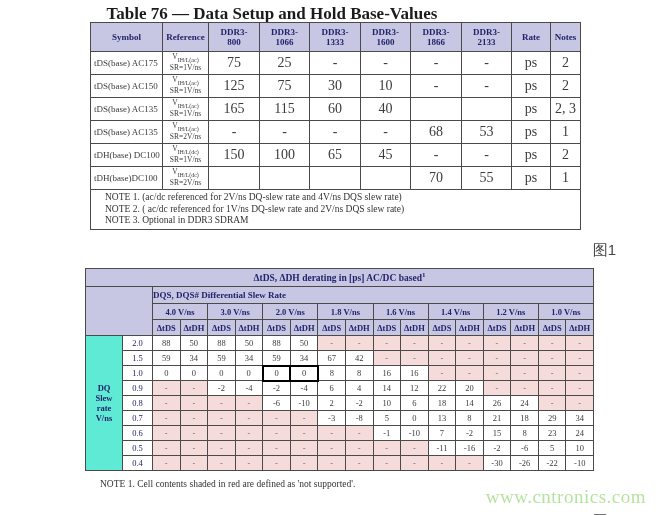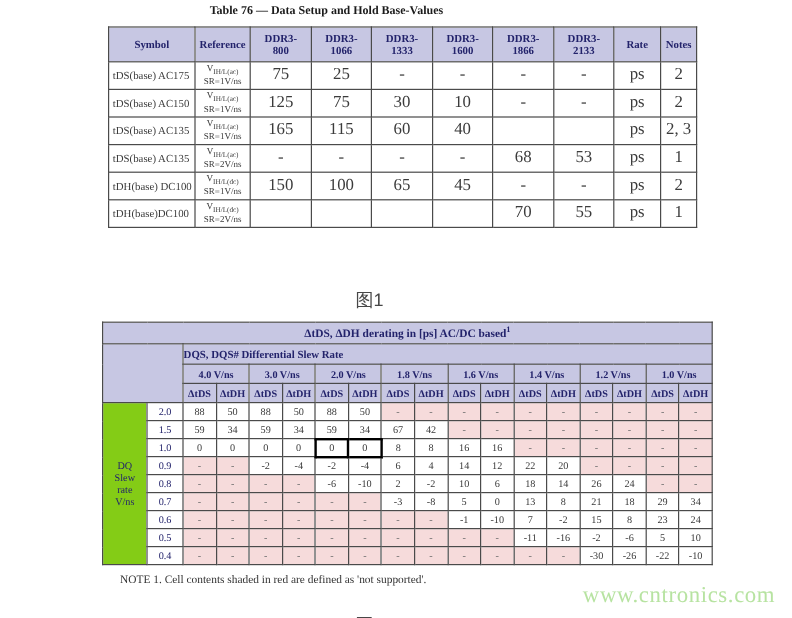--- a/index.html
+++ b/index.html
@@ -1,56 +1,56 @@
 <!DOCTYPE html>
 <html style="--header-bg: #c7c7e3; --header-text: #23236b; --not-supported-bg: #f6dbdb; --border: #4a4a4a; --watermark: #b7e3a1;"><head>
 <meta charset="utf-8">
 <style>
   * { margin:0; padding:0; box-sizing:border-box; }
   html,body { width:660px; height:515px; background:#ffffff; overflow:hidden;
               font-family:"Liberation Serif", serif; position:relative; }
 
   .t1-title { position:absolute; top:4px; left:0; width:544px; text-align:center;
-              font-weight:bold; font-size:10px; color:#1b1b1b; }
+              font-weight:bold; font-size:17px; color:#1b1b1b; }
 
   table { border-collapse:collapse; table-layout:fixed; }
   th, td { overflow:hidden; }
 
   
   .t1 { position:absolute; left:90px; top:22px; width:490px; }
   .t1 th, .t1 td { border:1px solid var(--border,#4a4a4a); }
   th.t1h { background:var(--header-bg,#c7c7e3); color:var(--header-text,#23236b);
            font-size:9px; font-weight:bold; white-space:pre-line; height:29px;
            text-align:center; line-height:1.15; }
   td.sym  { font-size:9px;  color:#3b3b3b; text-align:left; padding-left:3px; height:23px; }
   td.ref  { font-size:7.5px; color:#3b3b3b; text-align:center; line-height:1.15; }
   td.ref sub { font-size:6px; }
   td.val  { font-size:14px; color:#3b3b3b; text-align:center;margin-top:48px; }
   td.notes { padding:2px 4px 2px 14px; }
   .note-line { font-size:9.5px; color:#333; line-height:1.22; }
 
-  .caption { position:absolute; left:0; width:616px; text-align:center;
+  .caption { position:absolute; left:0; width:616px; text-align:right;
              font-family:"Liberation Sans", sans-serif; font-size:15px; color:#474747; }
   #cap1 { top:241px; }
   #cap2 { top:512px; }
 
   
   .t2 { position:absolute; left:85px; top:268px; width:509px; }
   .t2 th, .t2 td { border:1px solid var(--border,#4a4a4a); }
   th.t2title { background:var(--header-bg,#c7c7e3); color:var(--header-text,#23236b);
                font-size:9.5px; font-weight:bold; height:18px; text-align:center; }
   th.t2title sup { font-size:7px; }
   td.t2corner { background:var(--header-bg,#c7c7e3); }
   th.t2group  { background:var(--header-bg,#c7c7e3); color:var(--header-text,#23236b);
                 font-size:9px; height:17px; text-align:left; }
   th.t2slew, th.t2sub { background:var(--header-bg,#c7c7e3); color:var(--header-text,#23236b);
                 font-size:8.5px; height:16px; text-align:center; }
-  td.t2stub { color:var(--header-text,#23236b); font-weight:normal; font-size:8.5px;
+  td.t2stub { color:var(--header-text,#23236b); font-weight:bold; font-size:8.5px;
               text-align:center; white-space:pre-line; line-height:1.2; vertical-align:middle;
-              background:#84cc16; }
+              background:#5eead4; }
   td.t2label { color:var(--header-text,#23236b); font-weight:normal; font-size:8.5px;
                text-align:center; height:15px; background:#fff; }
   td.t2cell { font-size:8.5px; color:#3b3b3b; text-align:center; height:15px; background:#fff; }
   td.ns { background:var(--not-supported-bg,#f6dbdb); color:#6e6e6e; }
   td.hl { border:2px solid #000; }
 
   .t2-note { position:absolute; left:100px; top:479px; font-size:9.5px; color:#333; }
 
   .watermark { position:absolute; top:486px; right:14px;
                font-family:Liberation Serif, serif; font-size:19px;
@@ -160,20 +160,27 @@
         <td class="ref"><span>V<sub>IH/L(dc)</sub></span><br><span>SR=2V/ns</span></td>
         <td class="val"></td>
         <td class="val"></td>
         <td class="val"></td>
         <td class="val"></td>
         <td class="val">70</td>
         <td class="val">55</td>
         <td class="val">ps</td>
         <td class="val">1</td>
       </tr>
+      <tr>
+        <td class="notes" colspan="10">
+          <div class="note-line">NOTE 1. (ac/dc referenced for 2V/ns DQ-slew rate and 4V/ns DQS slew rate)</div>
+          <div class="note-line">NOTE 2. ( ac/dc referenced for 1V/ns DQ-slew rate and 2V/ns DQS slew rate)</div>
+          <div class="note-line">NOTE 3. Optional in DDR3 SDRAM</div>
+        </td>
+      </tr>
     </tbody>
 </table>
 
 <div class="caption" id="cap1">图1</div>
 
 <table class="t2">
   <colgroup>
     <col style="width:37px">
       <col style="width:30px">
   </colgroup>

